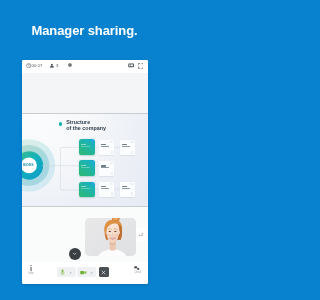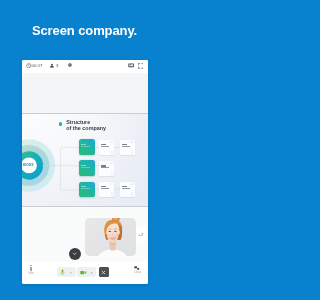--- a/index.html
+++ b/index.html
@@ -60,21 +60,21 @@
   
   .ctrl{position:absolute;left:0;top:202.8px;width:126px;height:21.2px;background:#ffffff;}
   .c-lbl{font-size:3.1px;color:#9aa0a6;text-align:center;line-height:3.6px;margin-top:0.9px;}
   .pillbox{position:absolute;top:5px;height:9.8px;border-radius:2px;background:#eef0f1;display:flex;align-items:center;}
   .endbtn{position:absolute;left:77.1px;top:5.1px;width:10.7px;height:9.7px;border-radius:1.5px;background:#4b4f53;
           display:flex;align-items:center;justify-content:center;}
 </style>
 </head>
 <body>
 
-<div class="title">Screen company.</div>
+<div class="title">Manager sharing.</div>
 
 <div class="panel">
 
   <div class="toolbar">
 
     <div class="tb-item" style="left:4.5px;top:3.6px;">
       <svg width="5.4" height="5.4" viewBox="0 0 20 20">
         <circle cx="10" cy="10" r="8" fill="none" stroke="#5f666c" stroke-width="2.2"></circle>
         <path d="M10 5.4 V10 L13.2 12" fill="none" stroke="#5f666c" stroke-width="2.2" stroke-linecap="round"></path>
       </svg>

